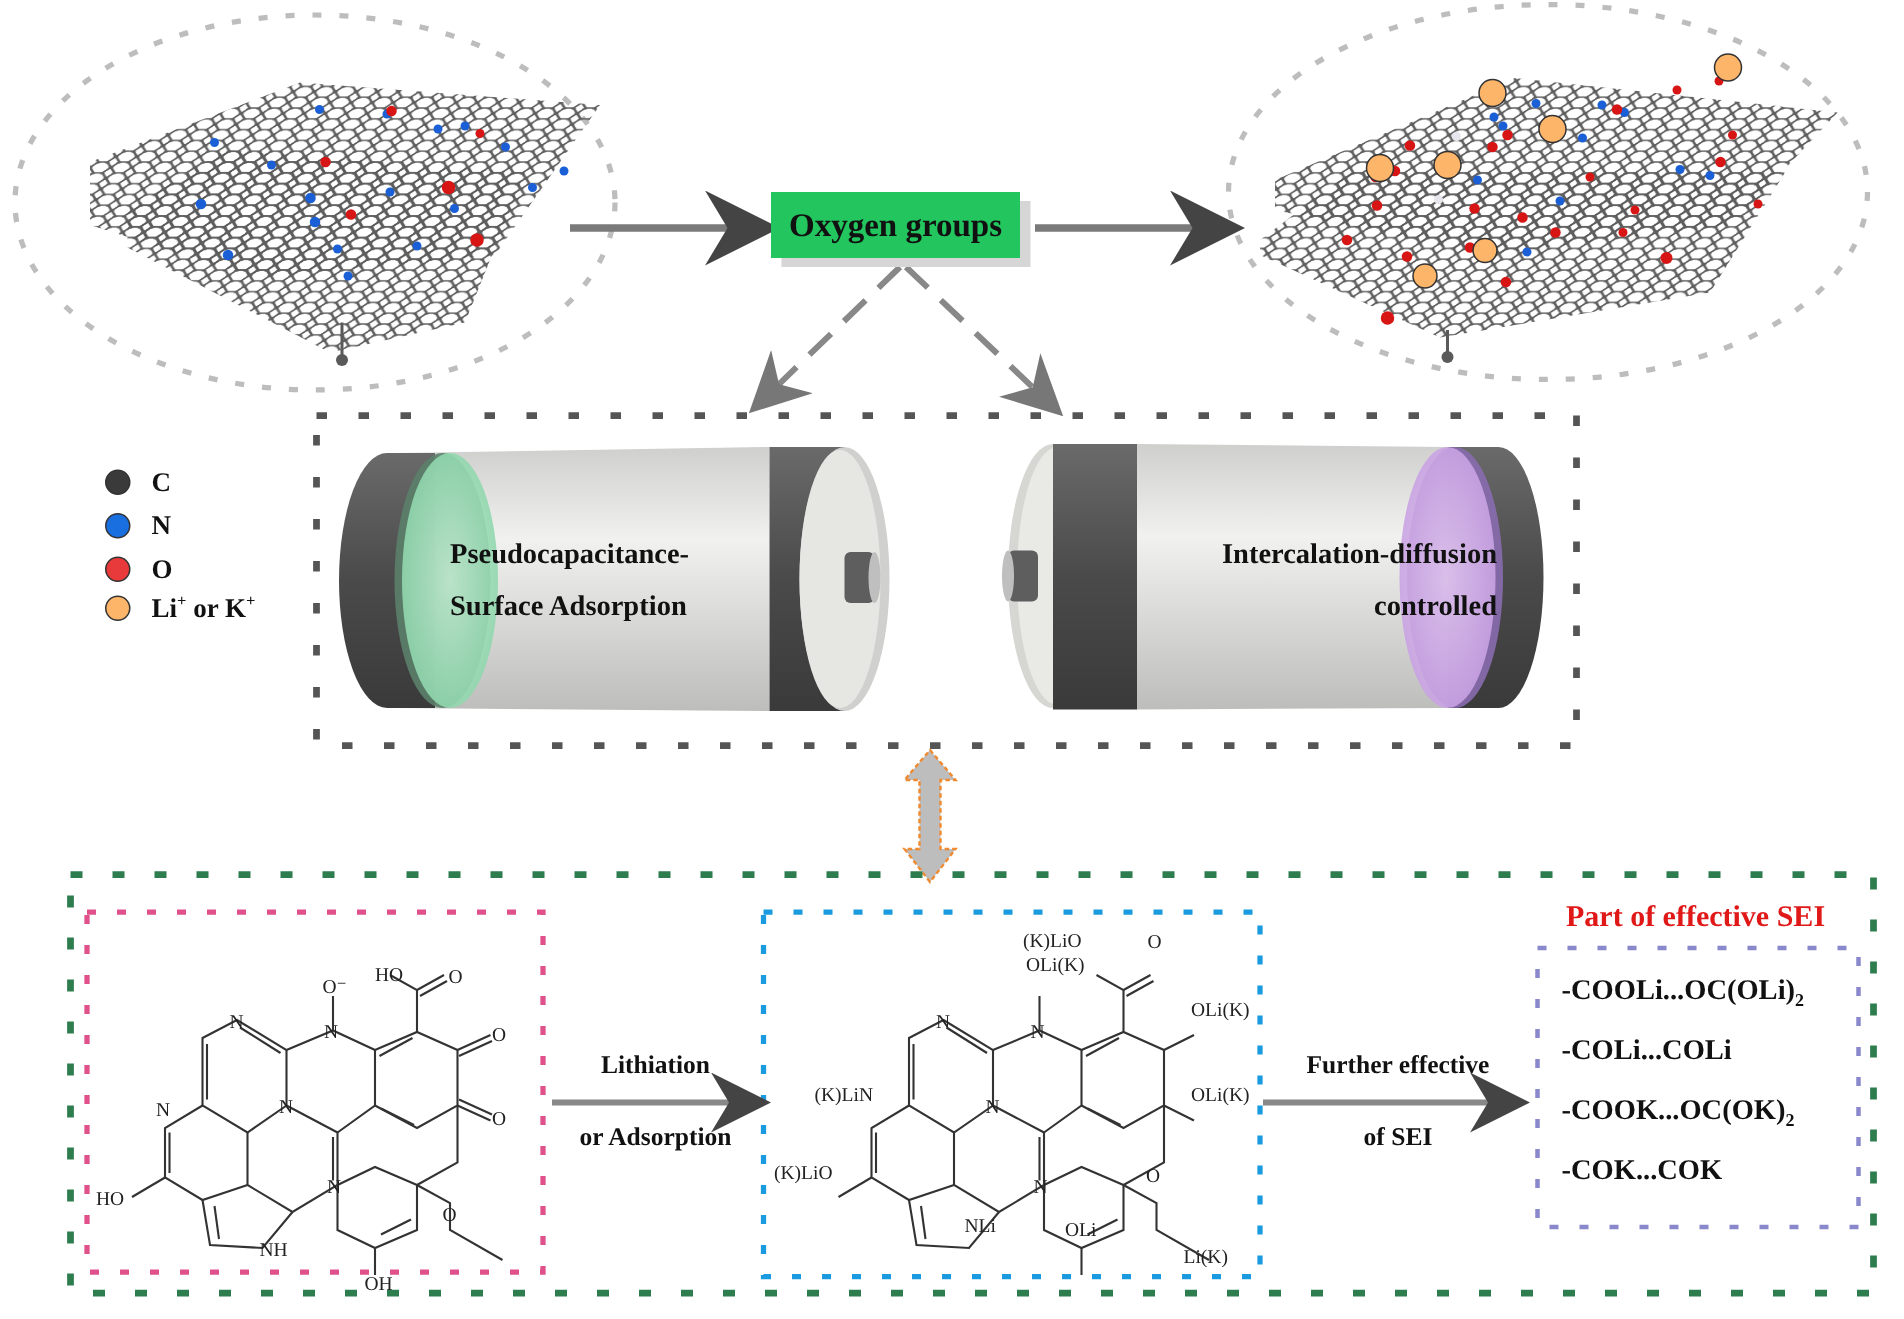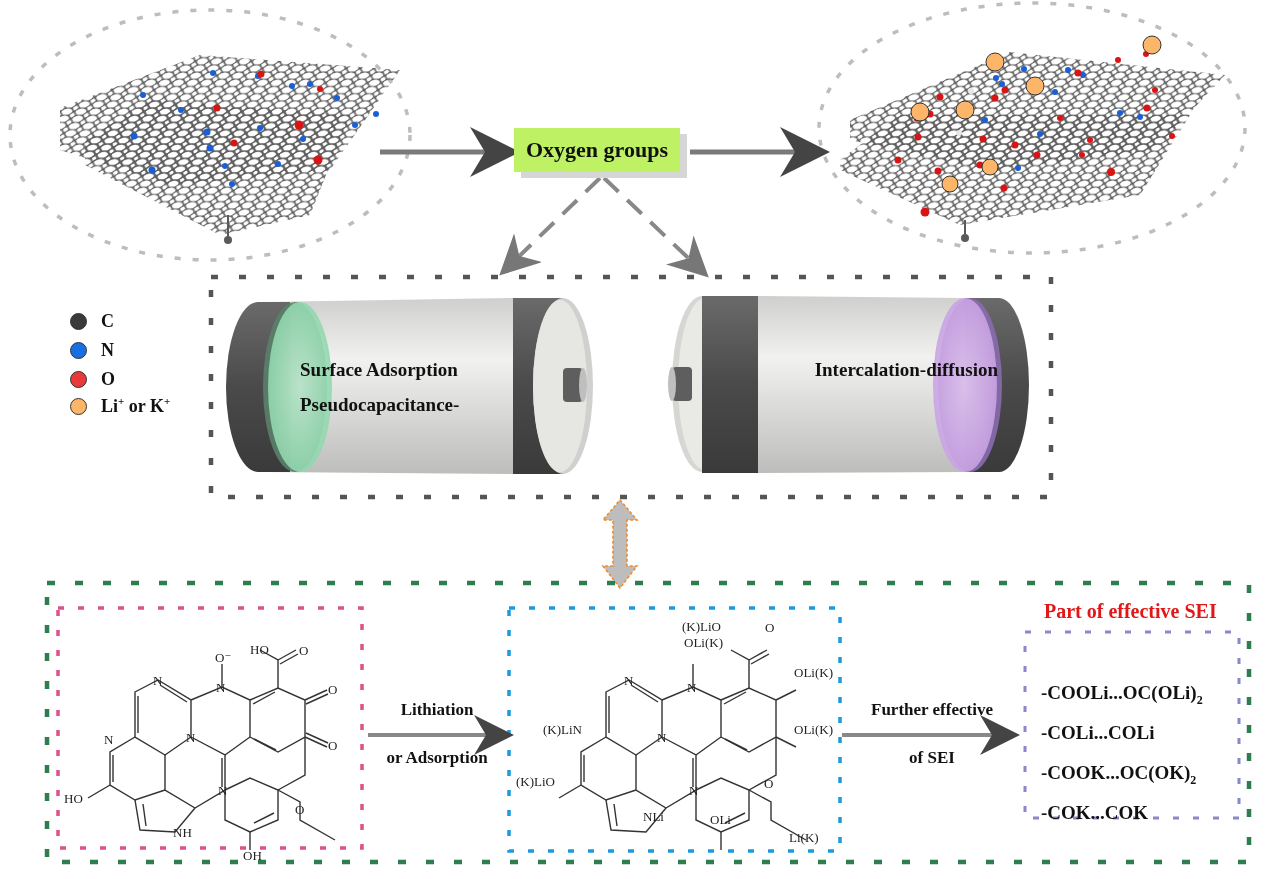--- a/index.html
+++ b/index.html
@@ -4,23 +4,23 @@
 <style>
   html, body { margin:0; padding:0; background:#ffffff; }
   body { width:1269px; height:879px; position:relative; overflow:hidden;
          font-family:"Liberation Serif", "DejaVu Serif", serif; color:#111; }
   .abs { position:absolute; }
   svg text { font-family:"Liberation Serif", "DejaVu Serif", serif; }
   .legend-item { position:absolute; left:70px; display:flex; align-items:center; gap:14px;
                  font-weight:bold; font-size:18px; }
   .legend-dot { width:17px; height:17px; border-radius:50%; border:1px solid #333; box-sizing:border-box; }
   .battery-label { position:absolute; font-weight:bold; font-size:19px; line-height:35px; text-align:left; color:#111; }
-  .sei-line { position:absolute; left:1041px; font-weight:bold; font-size:19px; color:#111;margin-top:32px; }
+  .sei-line { position:absolute; left:1041px; font-weight:bold; font-size:19px; color:#111; }
   .arrow-label { position:absolute; font-weight:bold; font-size:17px; text-align:center; color:#111; }
-  .oxy-box { position:absolute; left:514px; top:128px; width:166px; height:44px; background:#bef264;
+  .oxy-box { position:absolute; left:514px; top:128px; width:166px; height:44px; background:#22c55e;
              font-weight:bold; font-size:22px; display:flex; align-items:center; justify-content:center;
              box-shadow:7px 6px 0 #d6d6d6; }
   .sei-title { position:absolute; left:1044px; top:600px; font-weight:bold; font-size:20px; color:#e01818;font-family:Liberation Serif, serif; }
   .chem-label { font-size:13px; fill:#222; }
 </style>
 </head>
 <body>
 
 <svg class="abs" style="left:0;top:0" width="1269" height="879">
   <defs>
@@ -322,25 +322,26 @@
     <span class="legend-dot" style="background:#e83a3a"></span>
     <span>O</span>
   </div>
   <div class="legend-item" style="top:395px">
     <span class="legend-dot" style="background:#fdb56a"></span>
     <span><span>Li</span><sup style="font-size:11px">+</sup><span> or K</span><sup style="font-size:11px">+</sup></span>
   </div>
 </div>
 
 <div class="battery-label" style="left:300px;top:352px">
+  <div>Pseudocapacitance-</div>
   <div>Surface Adsorption</div>
-  <div>Pseudocapacitance-</div>
 </div>
 <div class="battery-label" style="left:768px;top:352px;text-align:right;width:230px">
   <div>Intercalation-diffusion</div>
+  <div>controlled</div>
 </div>
 
 <div class="arrow-label" style="left:372px;top:700px;width:130px">Lithiation</div>
 <div class="arrow-label" style="left:372px;top:748px;width:130px">or Adsorption</div>
 <div class="arrow-label" style="left:842px;top:700px;width:180px">Further effective</div>
 <div class="arrow-label" style="left:842px;top:748px;width:180px">of SEI</div>
 
 <div class="sei-title">Part of effective SEI</div>
 <div class="sei-line" style="top:650px"><span>-COOLi...OC(OLi)</span><sub style="font-size:12px">2</sub></div>
 <div class="sei-line" style="top:690px"><span>-COLi...COLi</span></div>

